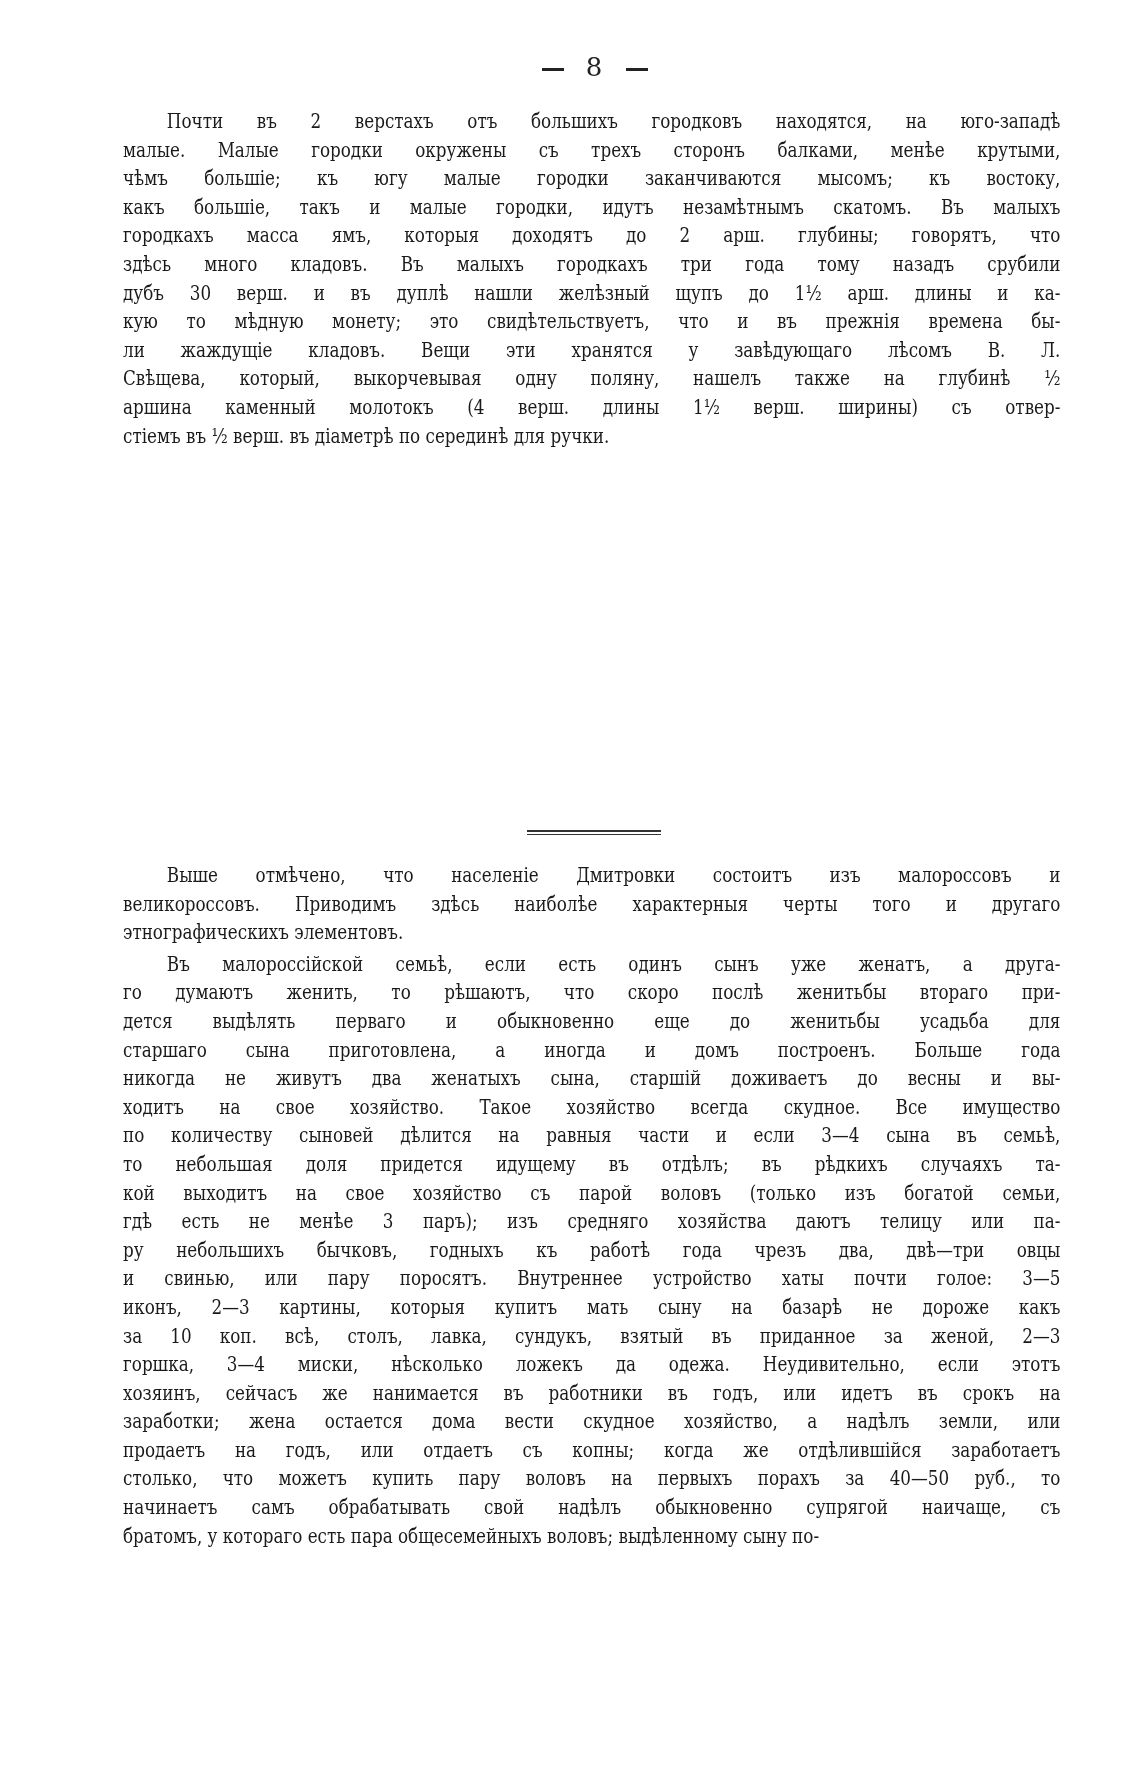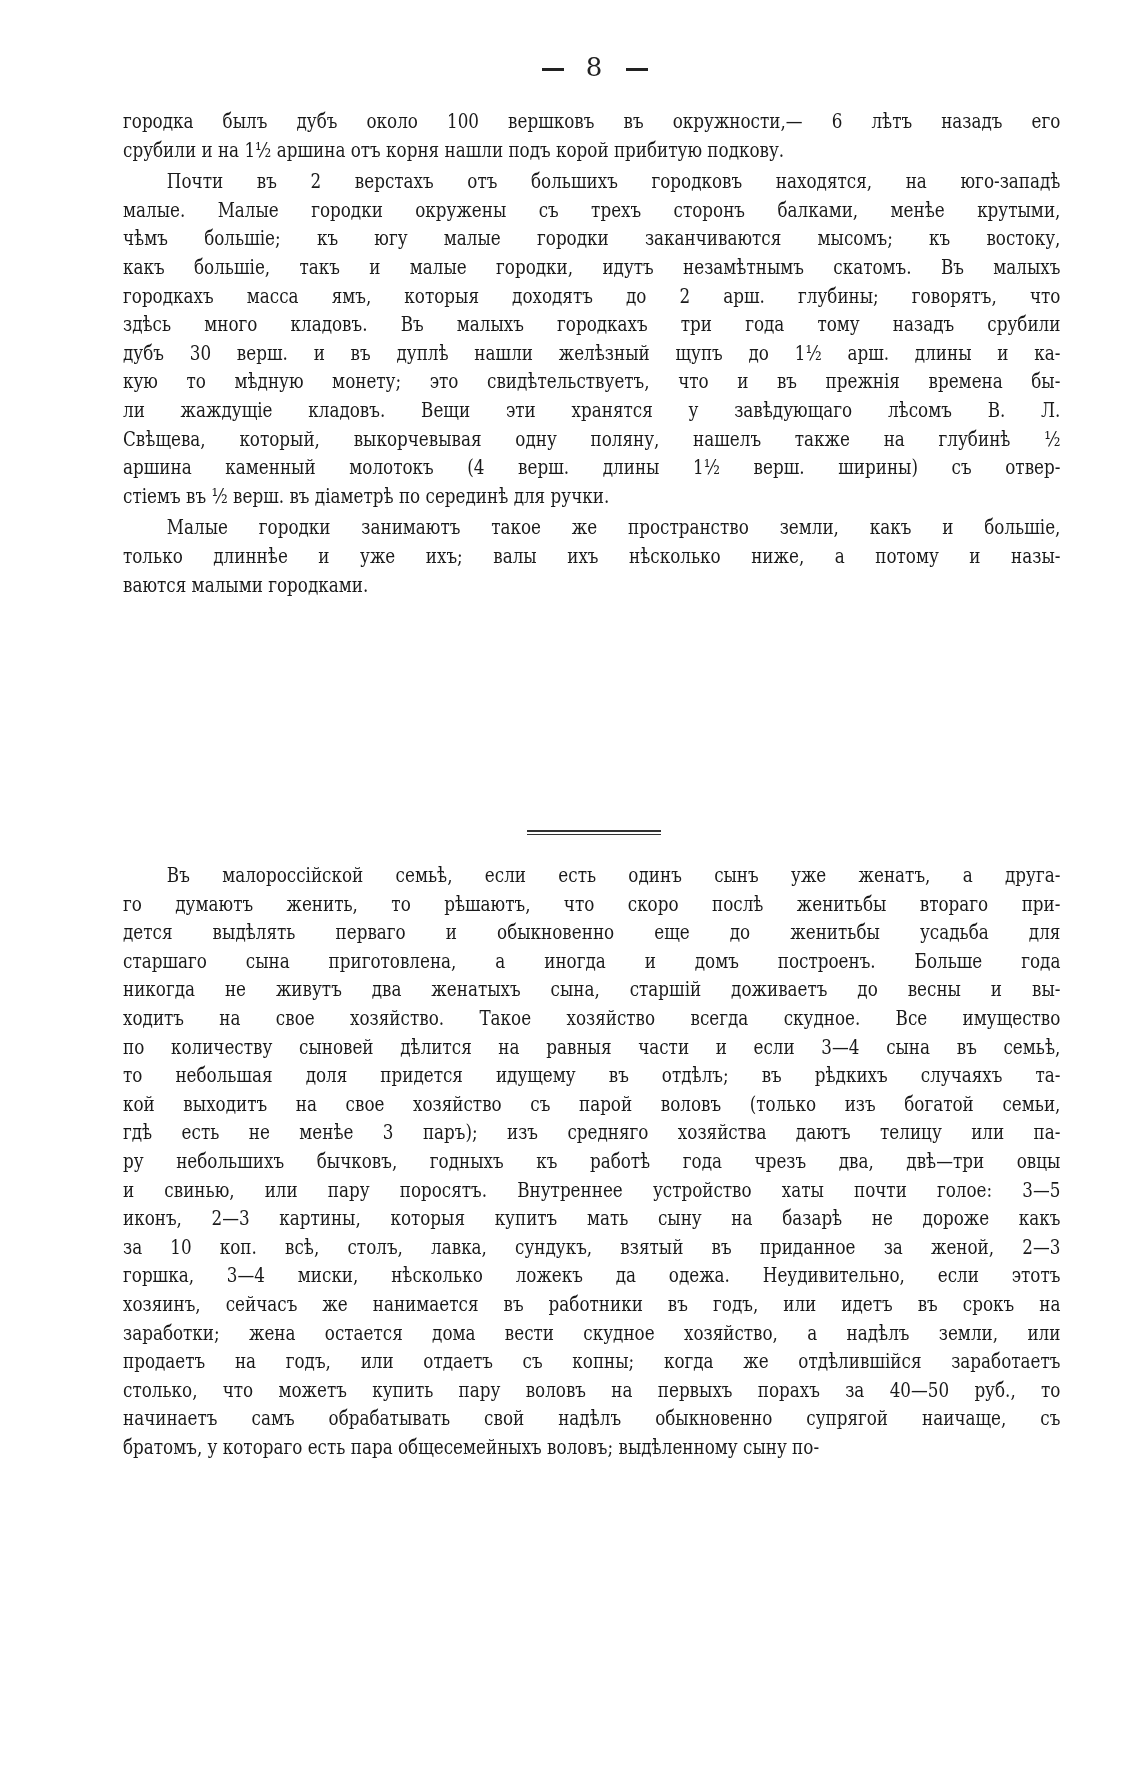--- a/index.html
+++ b/index.html
@@ -67,47 +67,43 @@
 </style>
 </head>
 <body>
 
 <div class="page-number">
   <span class="dash"></span><span>8</span><span class="dash"></span>
 </div>
 
 <div class="section" id="section-1">
     <div class="para">
-      <div class="line">городка былъ дубъ около 100 вершковъ въ окружности,— 6 лѣтъ назадъ его</div>
-      <div class="line last">срубили и на 1½ аршина отъ корня нашли подъ корой прибитую подкову.</div>
-    </div>
-    <div class="para">
       <div class="line indent">Почти въ 2 верстахъ отъ большихъ городковъ находятся, на юго-западѣ</div>
       <div class="line">малые. Малые городки окружены съ трехъ сторонъ балками, менѣе крутыми,</div>
       <div class="line">чѣмъ большіе; къ югу малые городки заканчиваются мысомъ; къ востоку,</div>
       <div class="line">какъ большіе, такъ и малые городки, идутъ незамѣтнымъ скатомъ. Въ малыхъ</div>
       <div class="line">городкахъ масса ямъ, которыя доходятъ до 2 арш. глубины; говорятъ, что</div>
       <div class="line">здѣсь много кладовъ. Въ малыхъ городкахъ три года тому назадъ срубили</div>
       <div class="line">дубъ 30 верш. и въ дуплѣ нашли желѣзный щупъ до 1½ арш. длины и ка-</div>
       <div class="line">кую то мѣдную монету; это свидѣтельствуетъ, что и въ прежнія времена бы-</div>
       <div class="line">ли жаждущіе кладовъ. Вещи эти хранятся у завѣдующаго лѣсомъ В. Л.</div>
       <div class="line">Свѣщева, который, выкорчевывая одну поляну, нашелъ также на глубинѣ ½</div>
       <div class="line">аршина каменный молотокъ (4 верш. длины 1½ верш. ширины) съ отвер-</div>
       <div class="line last">стіемъ въ ½ верш. въ діаметрѣ по серединѣ для ручки.</div>
     </div>
-    <div class="para">
-      <div class="line indent">Малые городки занимаютъ такое же пространство земли, какъ и большіе,</div>
-      <div class="line">только длиннѣе и уже ихъ; валы ихъ нѣсколько ниже, а потому и назы-</div>
-      <div class="line last">ваются малыми городками.</div>
-    </div>
   </div>
 
 <div class="rule"></div>
 
 <div class="section" id="section-2">
+    <div class="para">
+      <div class="line indent">Выше отмѣчено, что населеніе Дмитровки состоитъ изъ малороссовъ и</div>
+      <div class="line">великороссовъ. Приводимъ здѣсь наиболѣе характерныя черты того и другаго</div>
+      <div class="line last">этнографическихъ элементовъ.</div>
+    </div>
     <div class="para">
       <div class="line indent">Въ малороссійской семьѣ, если есть одинъ сынъ уже женатъ, а друга-</div>
       <div class="line">го думаютъ женить, то рѣшаютъ, что скоро послѣ женитьбы втораго при-</div>
       <div class="line">дется выдѣлять перваго и обыкновенно еще до женитьбы усадьба для</div>
       <div class="line">старшаго сына приготовлена, а иногда и домъ построенъ. Больше года</div>
       <div class="line">никогда не живутъ два женатыхъ сына, старшій доживаетъ до весны и вы-</div>
       <div class="line">ходитъ на свое хозяйство. Такое хозяйство всегда скудное. Все имущество</div>
       <div class="line">по количеству сыновей дѣлится на равныя части и если 3—4 сына въ семьѣ,</div>
       <div class="line">то небольшая доля придется идущему въ отдѣлъ; въ рѣдкихъ случаяхъ та-</div>
       <div class="line">кой выходитъ на свое хозяйство съ парой воловъ (только изъ богатой семьи,</div>

